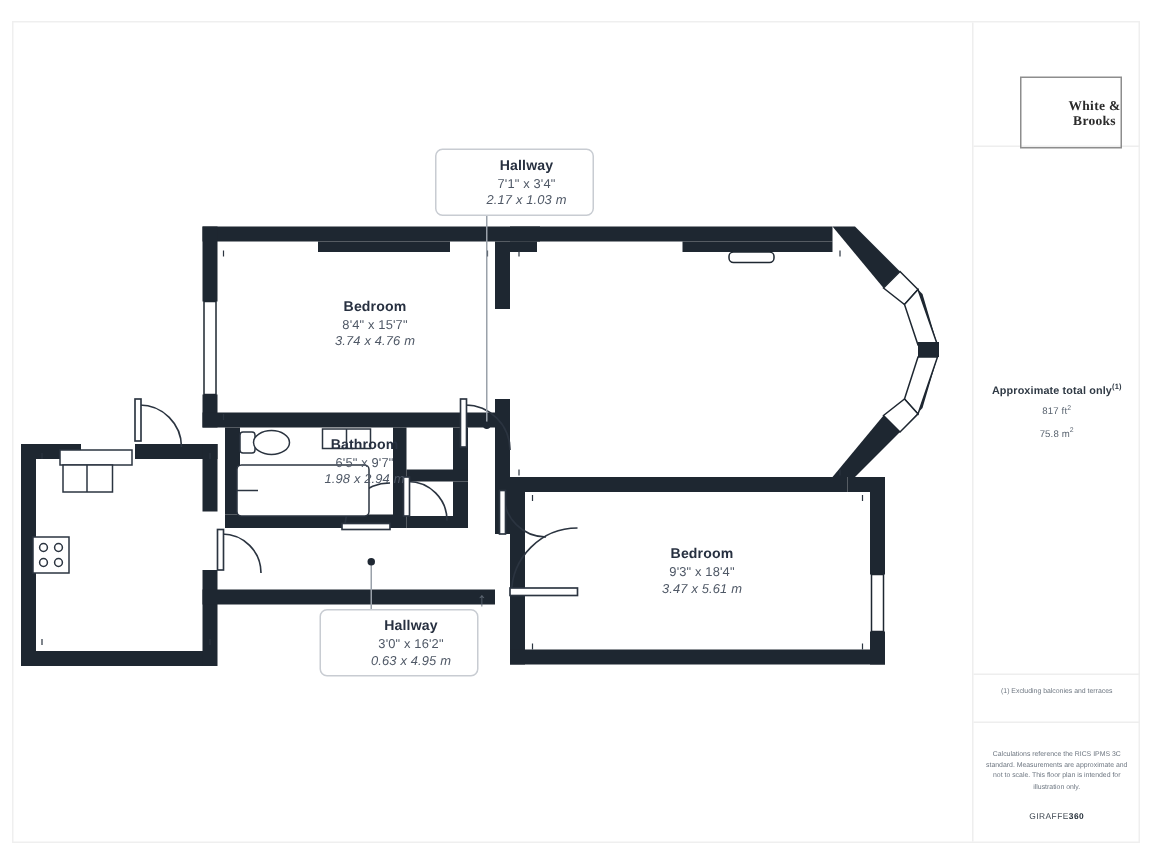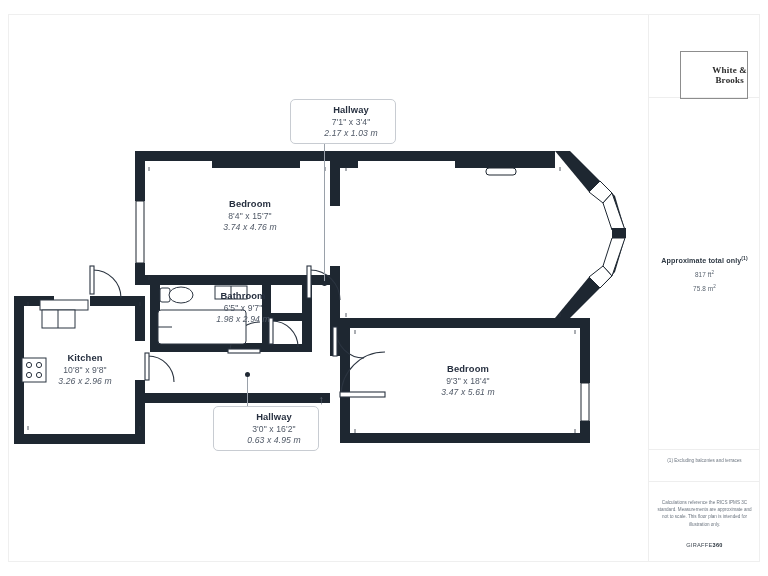--- a/index.html
+++ b/index.html
@@ -263,25 +263,20 @@
       <div class="rl-met">3.74 x 4.76 m</div>
     </div>
 
 
     <div class="room-label" style="left:146px;top:290px;width:120px;margin-left:37px;">
       <div class="rl-name">Bathroom</div>
       <div class="rl-imp">6'5" x 9'7"</div>
       <div class="rl-met">1.98 x 2.94 m</div>
     </div>
 
-    <div class="room-label" style="left:24px;top:352px;width:122px;">
-      <div class="rl-name">Kitchen</div>
-      <div class="rl-imp">10'8" x 9'8"</div>
-      <div class="rl-met">3.26 x 2.96 m</div>
-    </div>
 
     <div class="room-label" style="left:406px;top:363px;width:124px;">
       <div class="rl-name">Bedroom</div>
       <div class="rl-imp">9'3" x 18'4"</div>
       <div class="rl-met">3.47 x 5.61 m</div>
     </div>
 
     <div class="room-label boxed" style="left:213px;top:406px;width:70px;">
       <div class="rl-name">Hallway</div>
       <div class="rl-imp">3'0" x 16'2"</div>

